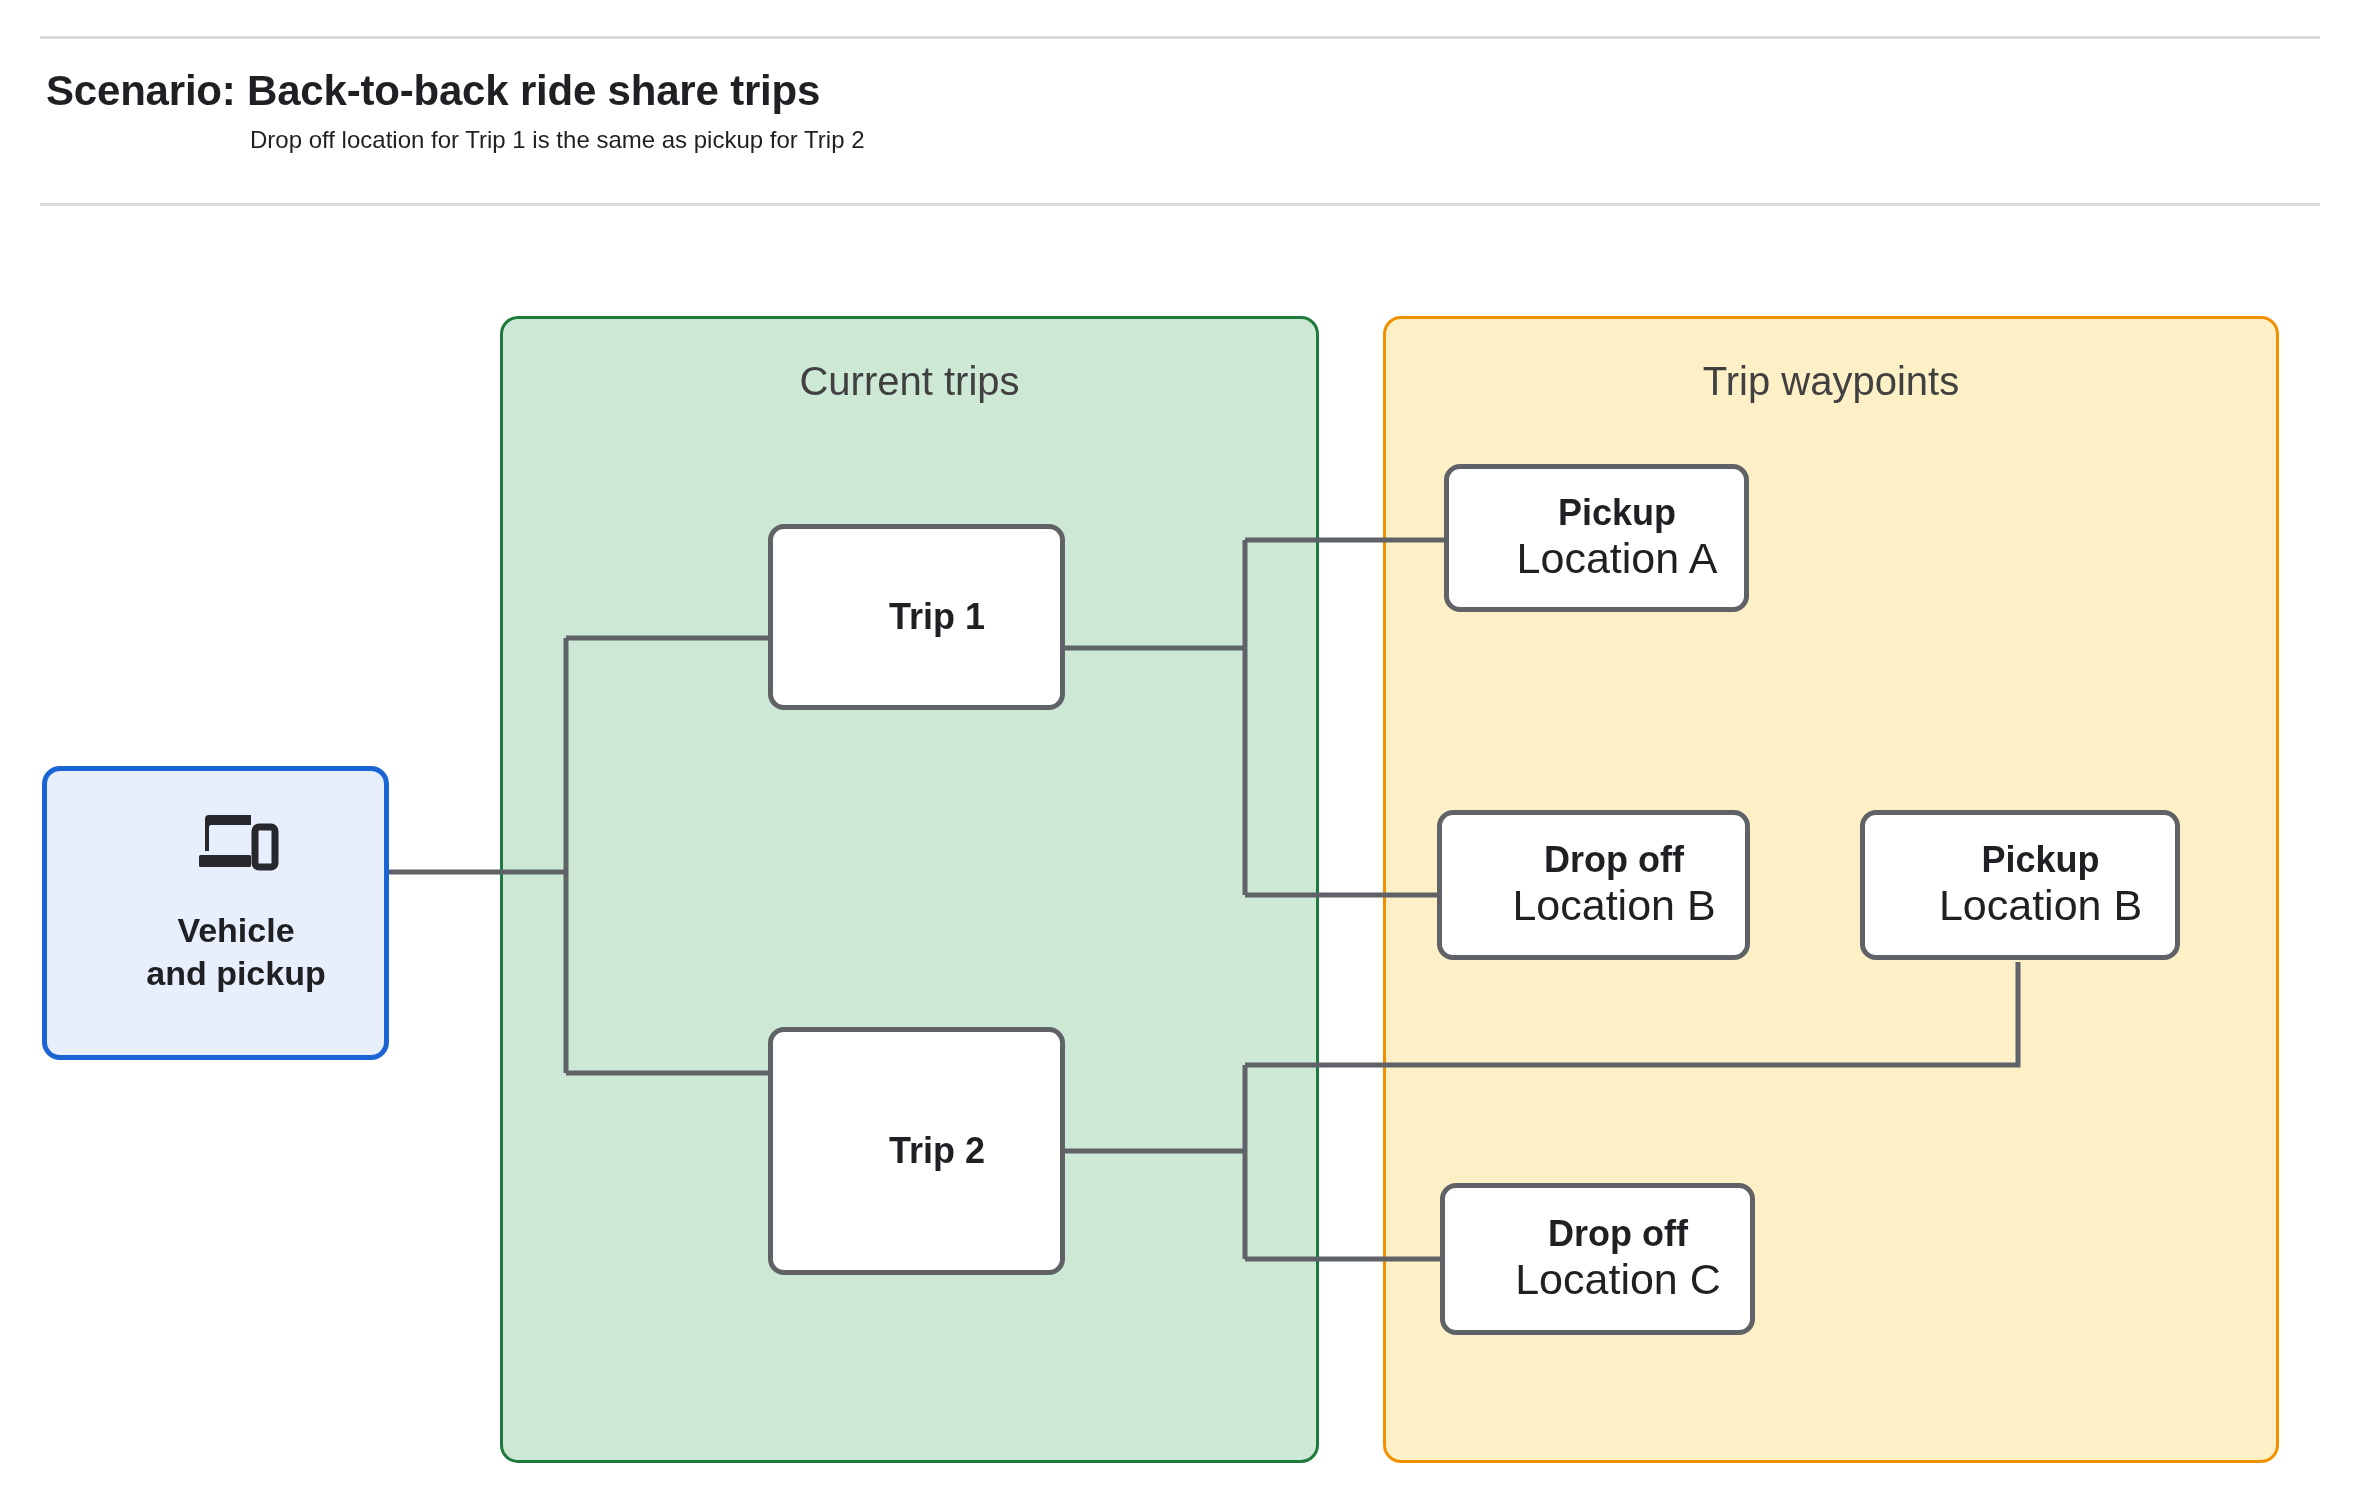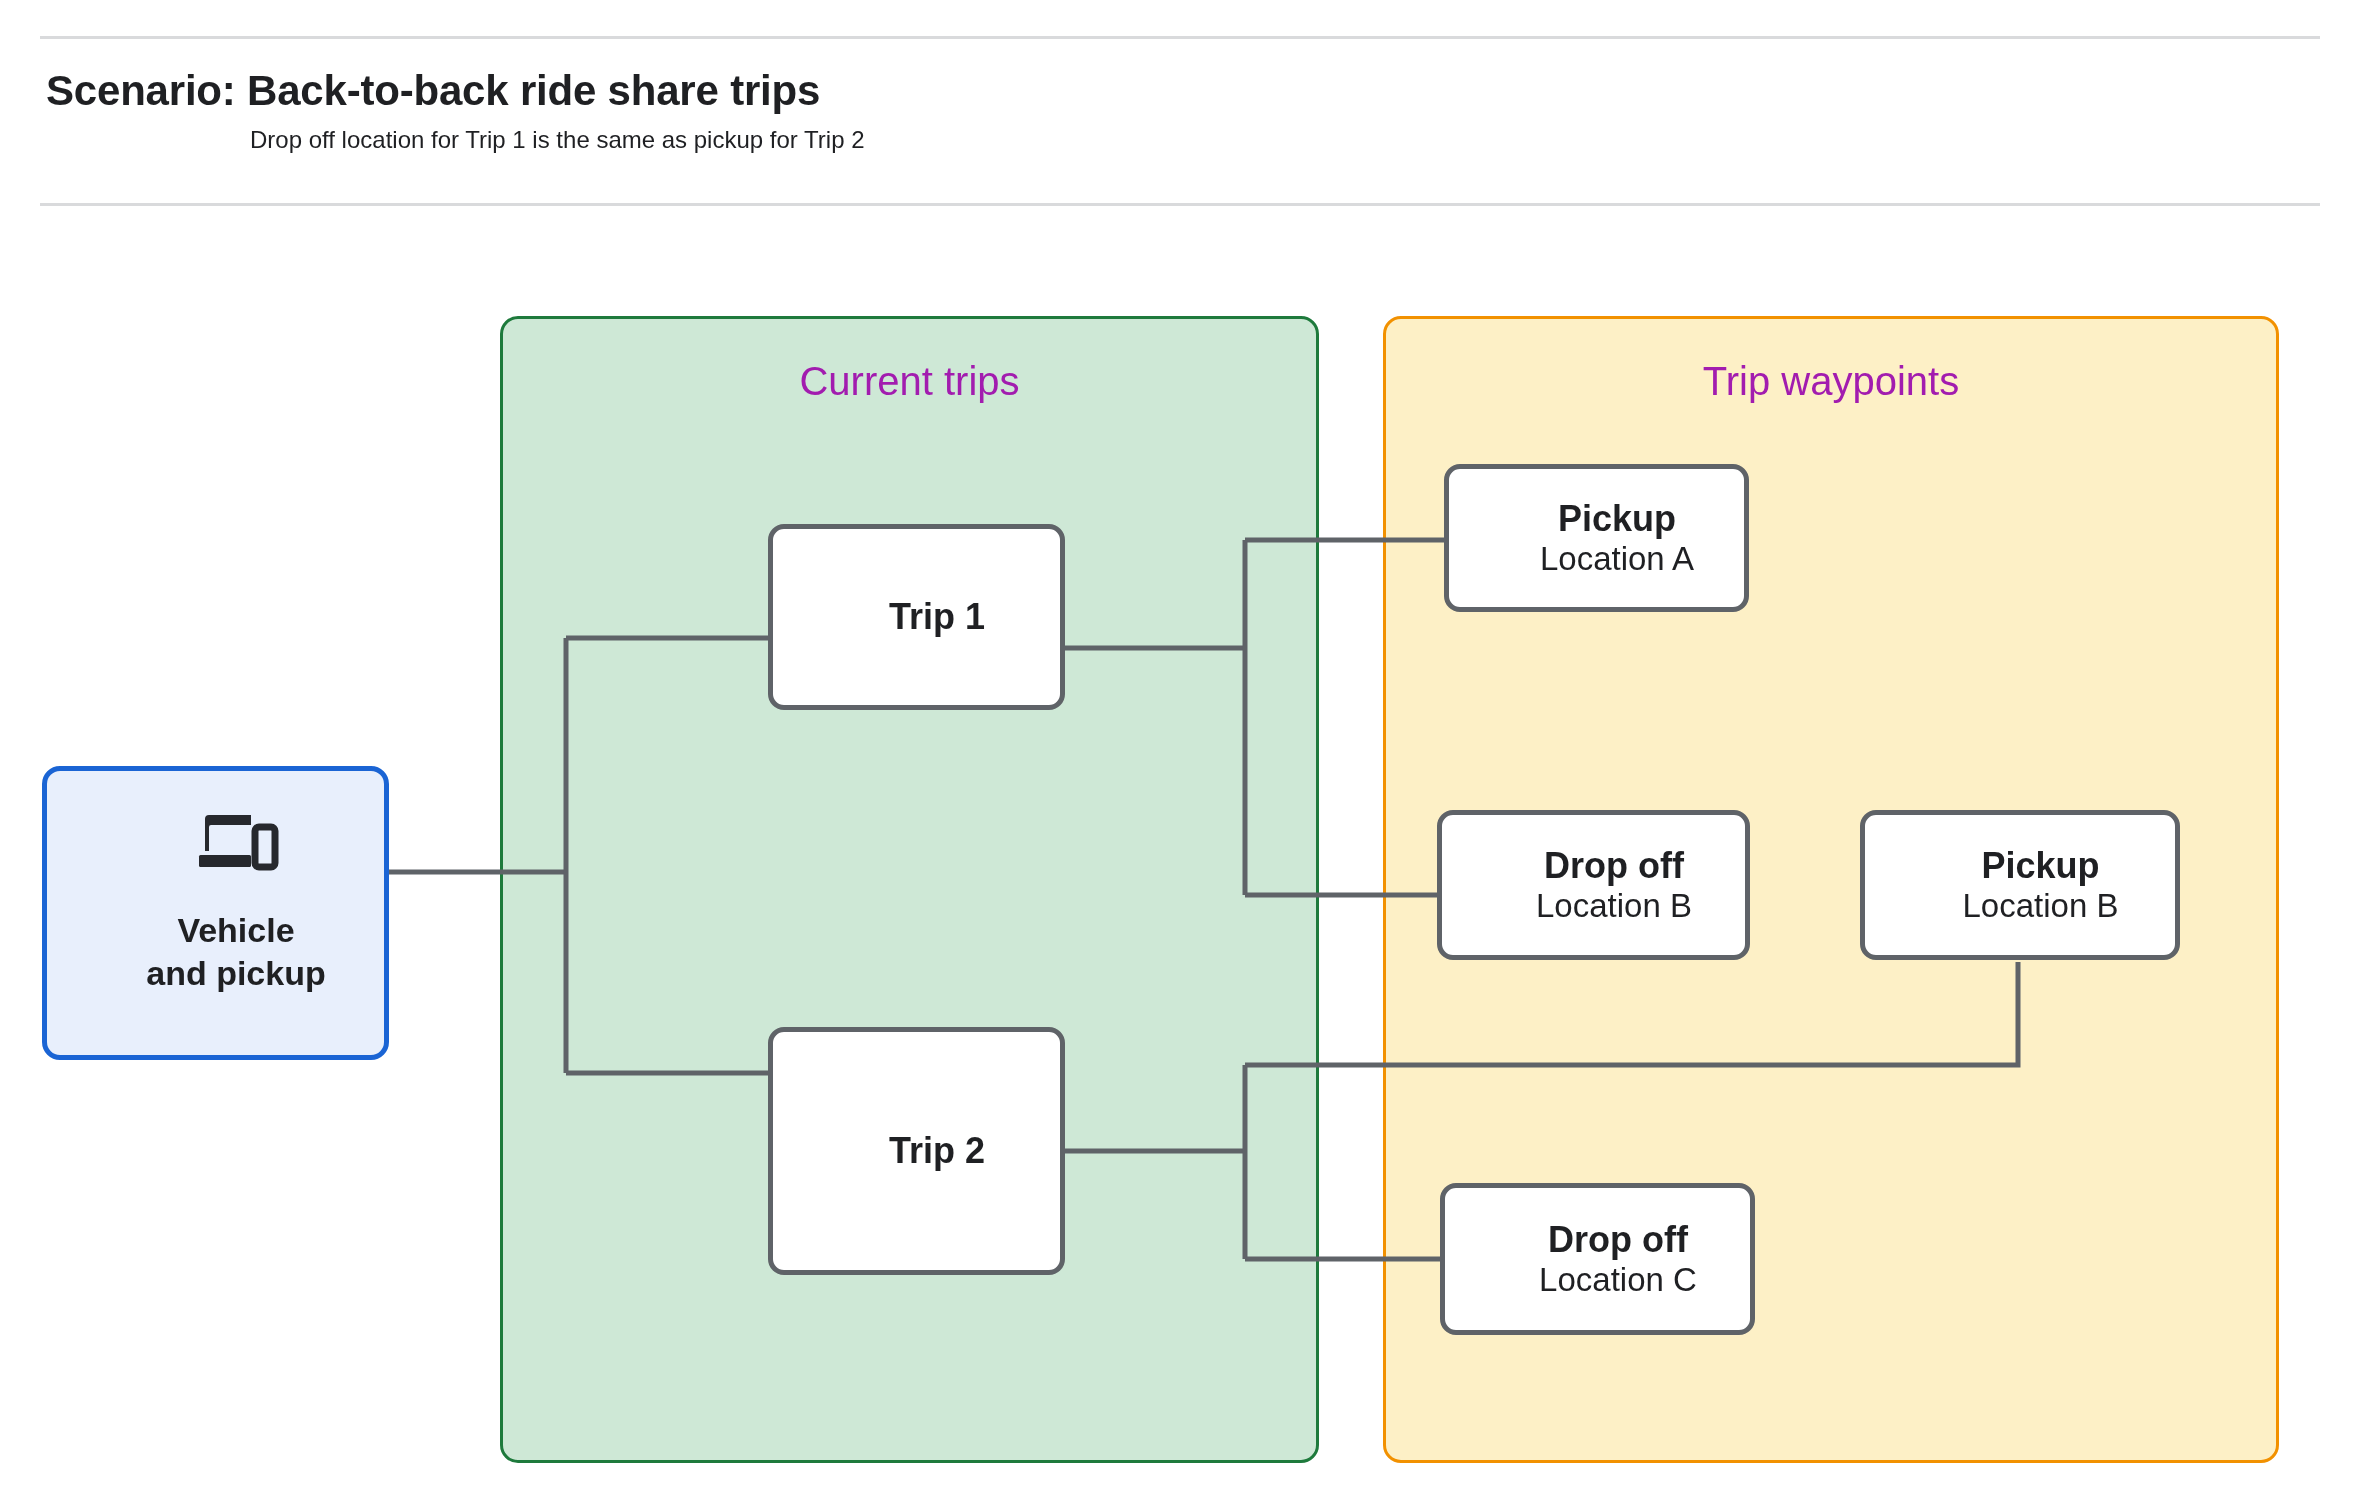--- a/index.html
+++ b/index.html
@@ -55,21 +55,21 @@
     box-sizing: border-box;
   }
   .group-title {
     position: absolute;
     top: 40px;
     left: 0;
     width: 100%;
     text-align: center;
     font-size: 40px;
     font-weight: 400;
-    color: #a21caf;
+    color: #404040;
   }
   #group-current-trips {
     left: 500px;  top: 316px;
     width: 819px; height: 1147px;
     background: #CEE8D6;
     border: 3px solid #1e7a3c;
   }
   #group-trip-waypoints {
     left: 1383px; top: 316px;
     width: 896px;  height: 1147px;
@@ -92,21 +92,21 @@
     z-index: 6;
     padding-left: 41px;
   }
   .node .title {
     font-size: 36px;
     font-weight: 700;
     line-height: 1.15;
     text-align: center;
   }
   .node .sub {
-    font-size: 33px;
+    font-size: 43px;
     font-weight: 400;
     line-height: 1.2;
     text-align: left;
   }
 
   #node-vehicle {
     left: 42px;  top: 766px;
     width: 347px; height: 294px;
     background: #E8EFFC;
     border: 5px solid #1A64D4;

